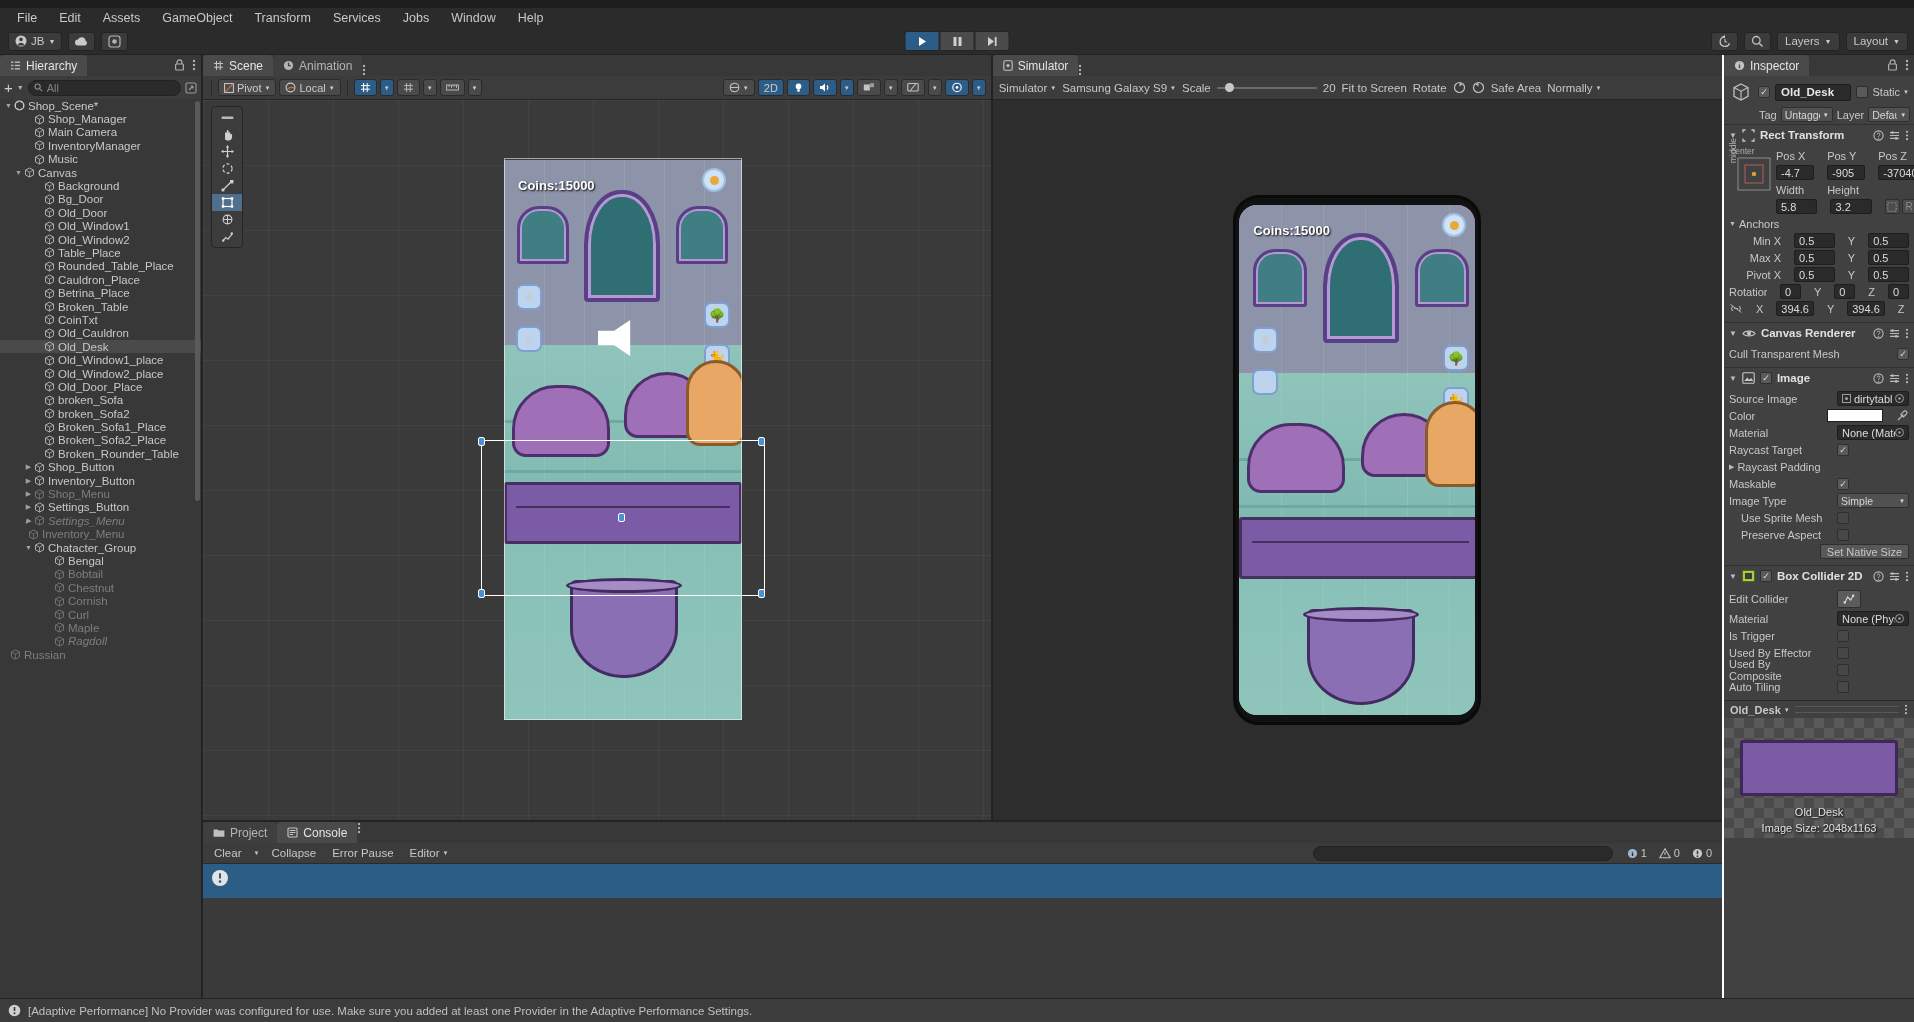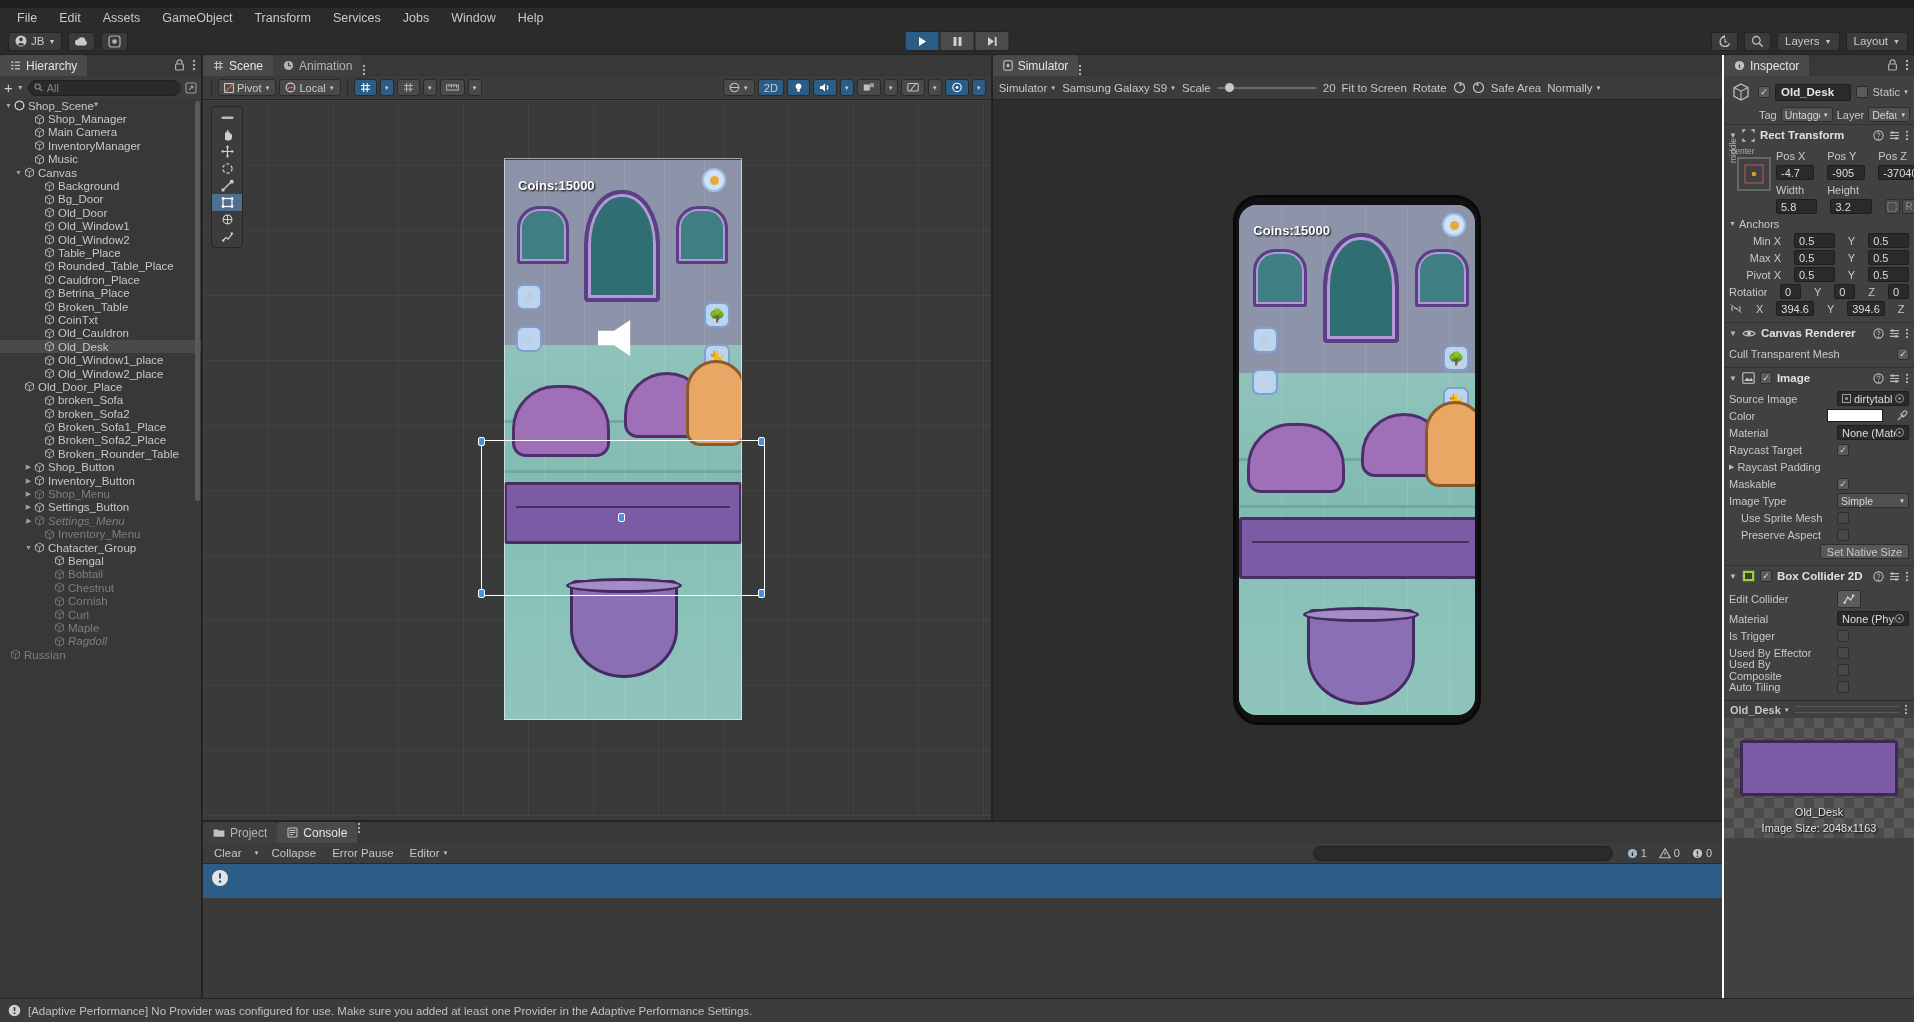--- a/index.html
+++ b/index.html
@@ -500,21 +500,21 @@
             <div class="hrow" style="padding-left: 34px;">
               <span class="tri"></span>
               <span class="cube">
                 <svg width="11" height="11" viewBox="0 0 11 11">
                   <path d="M5.5 1l4 2.1v4.8l-4 2.1-4-2.1V3.1z" fill="none" stroke="#b4b4b4" stroke-width="0.95"></path>
                   <path d="M1.5 3.1l4 2.1 4-2.1M5.5 5.2V10" stroke="#b4b4b4" stroke-width="0.8" fill="none"></path>
                 </svg>
               </span>
               <span style="margin-left: 2px;">Old_Window2_place</span>
             </div>
-            <div class="hrow" style="padding-left: 14px;">
+            <div class="hrow" style="padding-left: 34px;">
               <span class="tri"></span>
               <span class="cube">
                 <svg width="11" height="11" viewBox="0 0 11 11">
                   <path d="M5.5 1l4 2.1v4.8l-4 2.1-4-2.1V3.1z" fill="none" stroke="#b4b4b4" stroke-width="0.95"></path>
                   <path d="M1.5 3.1l4 2.1 4-2.1M5.5 5.2V10" stroke="#b4b4b4" stroke-width="0.8" fill="none"></path>
                 </svg>
               </span>
               <span style="margin-left: 2px;">Old_Door_Place</span>
             </div>
             <div class="hrow" style="padding-left: 34px; text-align: center;">
@@ -610,21 +610,21 @@
             <div class="hrow dim" style="padding-left: 24px; font-style: italic;">
               <span class="tri">▶</span>
               <span class="cube">
                 <svg width="11" height="11" viewBox="0 0 11 11">
                   <path d="M5.5 1l4 2.1v4.8l-4 2.1-4-2.1V3.1z" fill="none" stroke="#b4b4b4" stroke-width="0.95"></path>
                   <path d="M1.5 3.1l4 2.1 4-2.1M5.5 5.2V10" stroke="#b4b4b4" stroke-width="0.8" fill="none"></path>
                 </svg>
               </span>
               <span style="margin-left: 2px;">Settings_Menu</span>
             </div>
-            <div class="hrow dim" style="padding-left: 34px;">
+            <div class="hrow dim" style="padding-left: 18px;">
               <span class="tri"></span>
               <span class="cube">
                 <svg width="11" height="11" viewBox="0 0 11 11">
                   <path d="M5.5 1l4 2.1v4.8l-4 2.1-4-2.1V3.1z" fill="none" stroke="#b4b4b4" stroke-width="0.95"></path>
                   <path d="M1.5 3.1l4 2.1 4-2.1M5.5 5.2V10" stroke="#b4b4b4" stroke-width="0.8" fill="none"></path>
                 </svg>
               </span>
               <span style="margin-left: 2px;">Inventory_Menu</span>
             </div>
             <div class="hrow" style="padding-left: 24px;">

